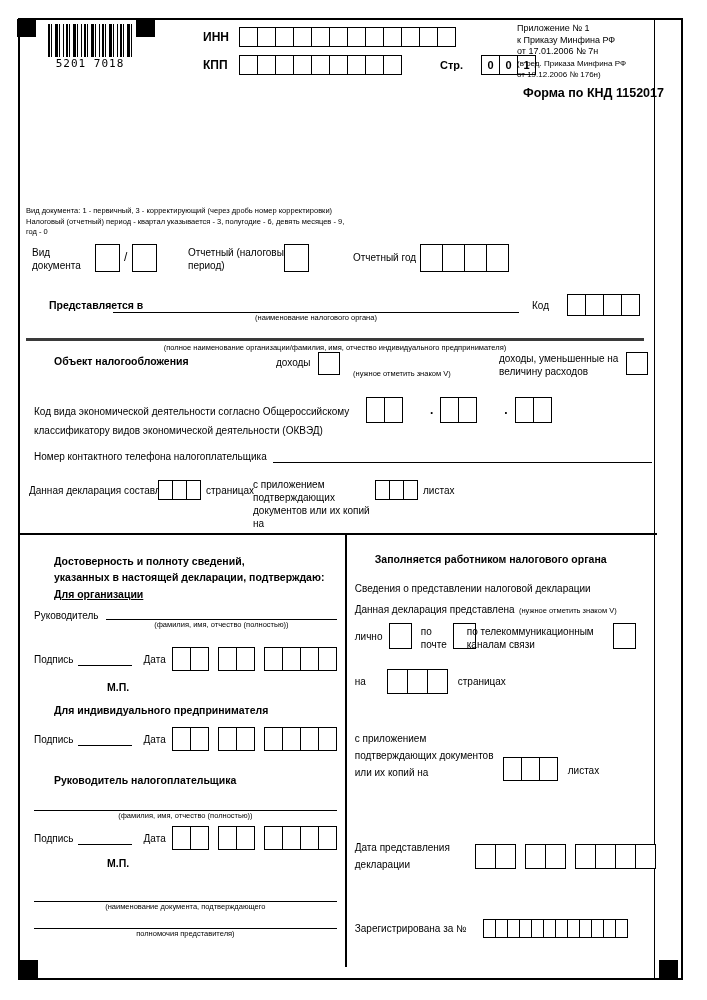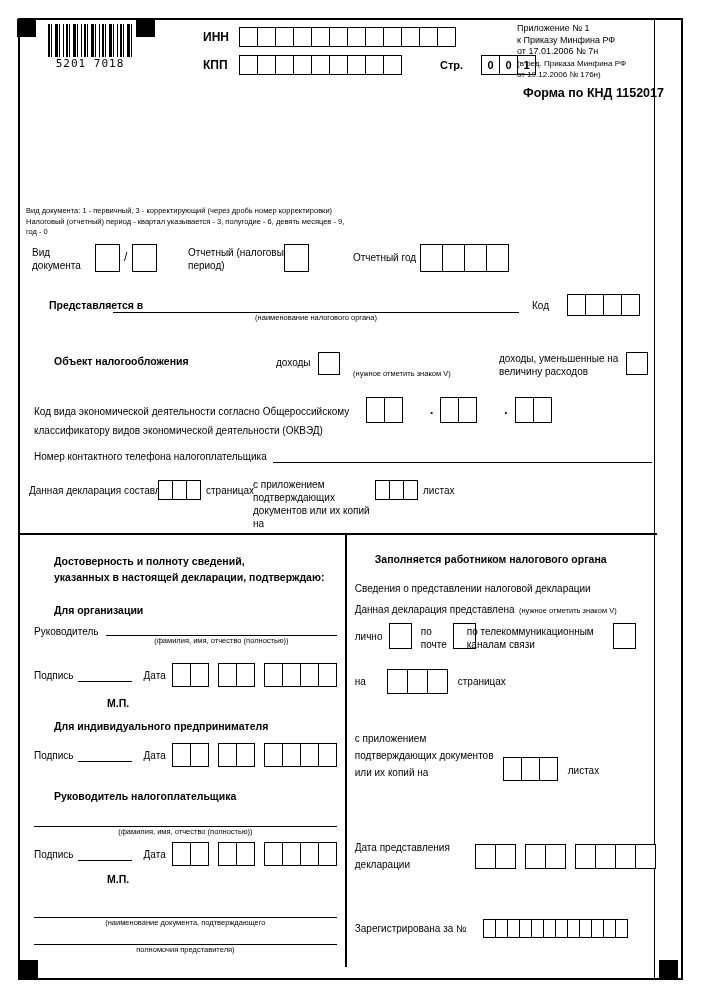--- a/index.html
+++ b/index.html
@@ -145,20 +145,24 @@
       </div>
       <div class="abs fs10" style="left:512px;top:3px;">Код</div>
       <span class="cells c-kod abs" style="left:547px;top:-2px;">
           <span class="cell"></span>
           <span class="cell"></span>
           <span class="cell"></span>
           <span class="cell"></span>
         </span>
     </div>
 
+    <div class="abs" style="left:6px;top:318px;width:618px;">
+      <div style="border-bottom:3px solid #3a3a3a;"></div>
+      <div class="ucap" style="margin-top:2px;">(полное наименование организации/фамилия, имя, отчество индивидуального предпринимателя)</div>
+    </div>
 
     <div class="abs" style="left:0;top:332px;width:636px;height:36px;">
       <div class="abs b fs105" style="left:14px;top:3px;">Объект налогообложения</div>
       <div class="abs fs10" style="left:256px;top:4px;">доходы</div>
       <span class="cells c-box abs" style="left:298px;top:0;">
           <span class="cell"></span>
         </span>
       <div class="abs fs75" style="left:333px;top:17px;">(нужное отметить знаком V)</div>
       <div class="abs fs10" style="left:479px;top:0;width:124px;">доходы, уменьшенные на величину расходов</div>
       <span class="cells c-box abs" style="left:606px;top:0;">
@@ -206,21 +210,21 @@
           <span class="cell"></span>
         </span>
       <div class="abs fs10" style="left:403px;top:6px;">листах</div>
     </div>
 
     <div class="bottom">
 
       <div class="bcol-l">
         <div class="b fs105" style="line-height:16px;">Достоверность и полноту сведений,</div>
         <div class="b fs105" style="line-height:16px;">указанных в настоящей декларации, подтверждаю:</div>
-        <div class="b fs105" style="margin-top:19px;">Для организации</div>
+        <div class="b fs105" style="margin-top:3px;text-decoration:underline;">Для организации</div>
 
         <div class="row" style="margin-top:5px;align-items:flex-start;">
           <span class="fs10" style="width:72px;padding-top:3px;">Руководитель</span>
           <span style="flex:1;">
             <span class="u" style="display:block;height:13px;"></span>
             <span class="ucap" style="display:block;">(фамилия, имя, отчество (полностью))</span>
           </span>
         </div>
 
         <div class="signrow" style="margin-top:17px;">

